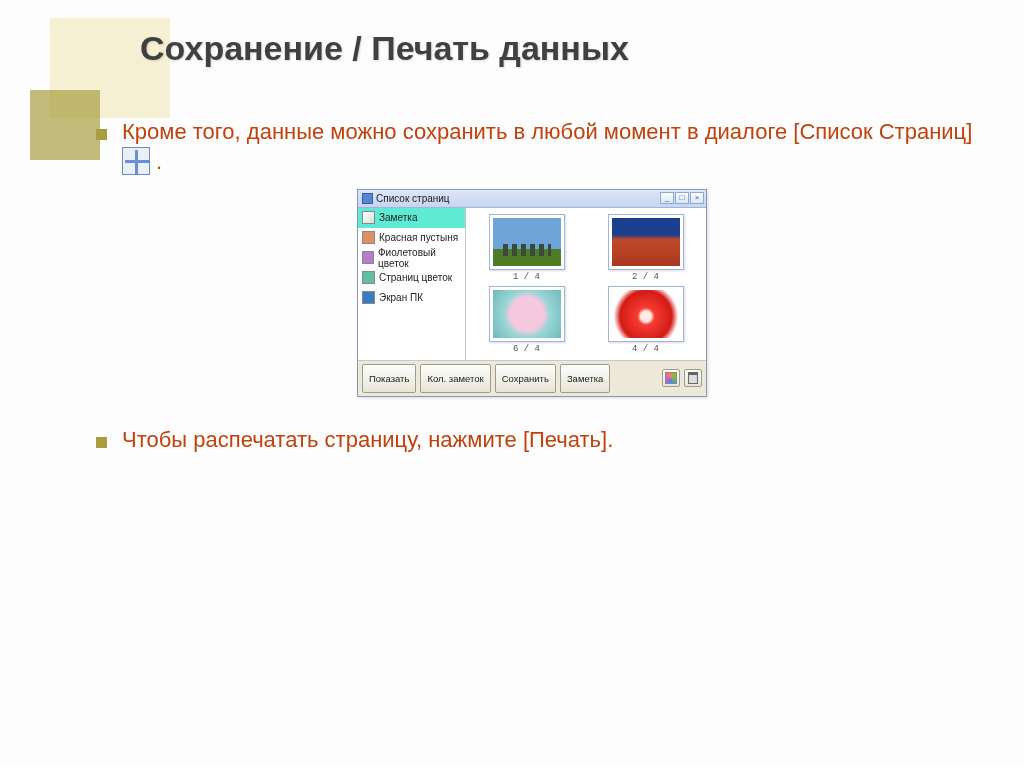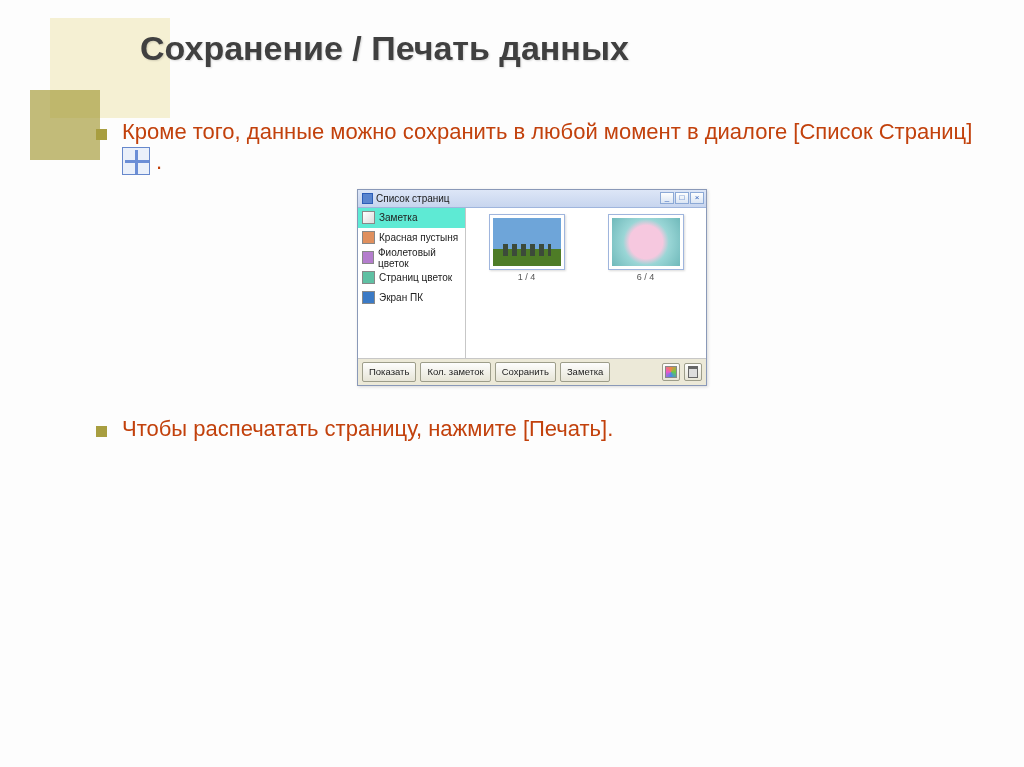--- a/index.html
+++ b/index.html
@@ -113,20 +113,21 @@
   .ico-desert { background: #e0905e; }
   .ico-flower { background: #b47dcd; }
   .ico-moon   { background: #5fc0a3; }
   .ico-screen { background: #3b7ac5; }
   .dlg-main { flex: 1; padding: 6px 4px; }
   .thumb-grid {
     display: grid;
     grid-template-columns: 1fr 1fr;
     gap: 4px 6px;
     justify-items: center;
+    font-family: Liberation Mono, monospace;
   }
   .thumb-cell { text-align: center; }
   .thumb {
     width: 76px; height: 56px;
     border: 1px solid #9fb5dd;
     padding: 3px; background: #fff;
     box-shadow: 1px 1px 2px rgba(0,0,0,.15);
   }
   .thumb-img { width: 100%; height: 100%; }
   .img-stonehenge { background: linear-gradient(#6ea5d9 65%, #4e7c26 65%); position: relative; }
@@ -135,21 +136,21 @@
   .img-pinkflower { background: radial-gradient(circle at 50% 50%, #f6c8df 0 40%, #9ad6d6 55%, #6fb9ba 100%); }
   .img-redflower  { background: radial-gradient(circle at 50% 55%, #ffe9e6 0 12%, #f53d33 20%, #d31b15 60%, #fff 75%); }
   .thumb-label { font-size: 9px; color: #555; margin-top: 2px; }
   .dlg-bottom {
     border-top: 1px solid #c7c7c7;
     background: #ece9d8;
     display: flex; align-items: center;
     padding: 3px 4px; gap: 4px;
   }
   .dlg-btn {
-    height: 20px;
+    height: 29px;
     padding: 0 6px;
     font-size: 9.5px;
     background: linear-gradient(#fdfdfd,#e7e5d7);
     border: 1px solid #9d9d8a;
     border-radius: 2px;
     color: #222;
     display: flex; align-items: center;
   }
   .dlg-spacer { flex: 1; }
   .dlg-ibtn {
@@ -222,23 +223,35 @@
         <div class="dlg-main">
           <div class="thumb-grid">
             <div class="thumb-cell">
               <div class="thumb">
                   <div class="thumb-img img-stonehenge"></div>
                 </div>
               <div class="thumb-label">1 / 4</div>
             </div>
             <div class="thumb-cell">
               <div class="thumb">
+                  <div class="thumb-img img-desert"></div>
+                </div>
+              <div class="thumb-label">2 / 4</div>
+            </div>
+            <div class="thumb-cell">
+              <div class="thumb">
                   <div class="thumb-img img-pinkflower"></div>
                 </div>
               <div class="thumb-label">6 / 4</div>
+            </div>
+            <div class="thumb-cell">
+              <div class="thumb">
+                  <div class="thumb-img img-redflower"></div>
+                </div>
+              <div class="thumb-label">4 / 4</div>
             </div>
           </div>
         </div>
       </div>
 
       <div class="dlg-bottom">
         <span class="dlg-btn">Показать</span>
         <span class="dlg-btn">Кол. заметок</span>
         <span class="dlg-btn">Сохранить</span>
         <span class="dlg-btn">Заметка</span>

